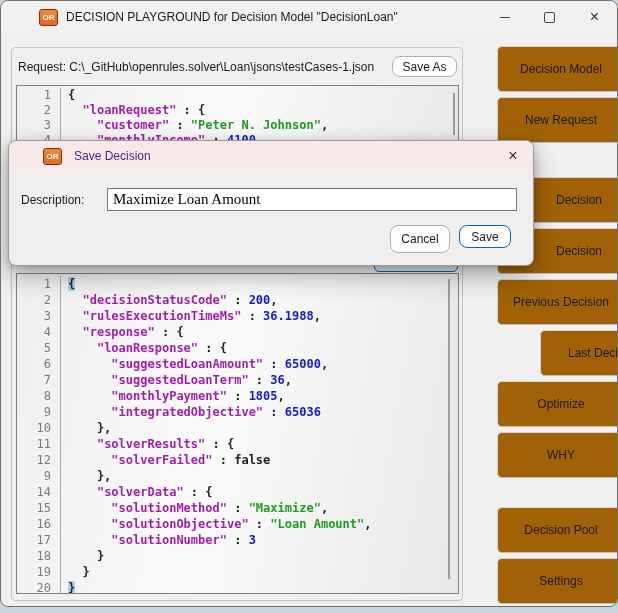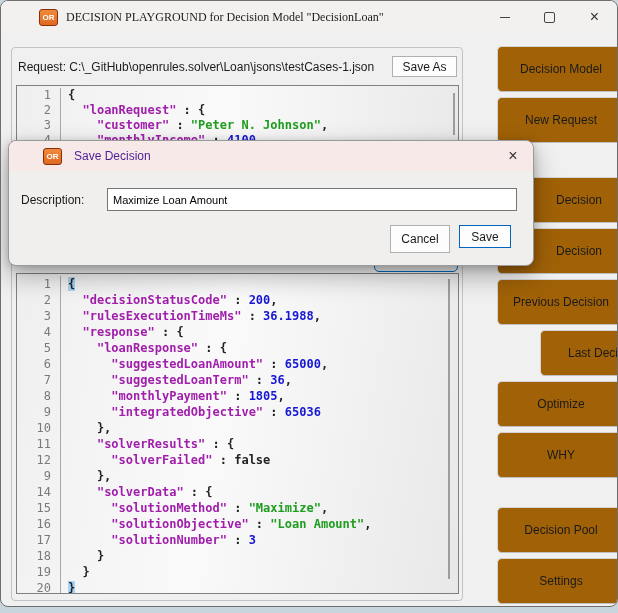--- a/index.html
+++ b/index.html
@@ -1,32 +1,32 @@
 <!DOCTYPE html>
 <html style="--accent: #0067c0; --pink: #f8e9e9; --key: #a11eac; --str: #1e9e1e; --num: #1616d6; --plain: #222222; --hl-bg: #a8d3f2; --linenum: #7a7a7a;"><head>
 <meta charset="utf-8">
 <style>
   html,body{margin:0;padding:0;}
   body{width:618px;height:613px;background:#c9d5dd;font-family:"Liberation Sans",sans-serif;position:relative;overflow:hidden;}
   .window{position:absolute;left:0;top:0;width:616px;height:605px;background:#f0f0f0;border:1px solid #6e6e6e;border-radius:8px;overflow:hidden;}
   
   .titlebar{position:absolute;left:0;top:0;right:0;height:32px;background:#f3f1ef;display:flex;align-items:center;padding-left:12px;box-sizing:border-box;}
   .or-icon{width:17px;height:15px;background:linear-gradient(#f08a3c,#e06820);border:1px solid #8a2d0a;border-radius:3px;color:#fff;font-size:8px;font-weight:bold;display:flex;align-items:center;justify-content:center;flex:none;margin-left:26px;}
-  .title-text{margin-left:8px;font-size:12px;color:#1b1b1b;white-space:nowrap;font-family:Liberation Serif, serif;}
+  .title-text{margin-left:8px;font-size:12px;color:#1b1b1b;white-space:nowrap;}
   .win-controls{margin-left:auto;display:flex;height:100%;}
   .win-btn{width:45px;height:100%;display:flex;align-items:center;justify-content:center;cursor:default;}
   .glyph-min{width:10px;height:0;border-top:1.4px solid #444;}
   .glyph-max{width:9px;height:9px;border:1.2px solid #444;border-radius:2px;}
   .glyph-close{font-size:16px;color:#333;line-height:1;}
   
   .panel{position:absolute;border:1px solid #c3c3c3;border-radius:4px;background:#f0f0f0;box-sizing:border-box;}
   #panel-request{left:10px;top:46px;width:452px;height:208px;}
   #panel-response{left:10px;top:258px;width:452px;height:342px;}
   .req-label{position:absolute;left:17px;top:59px;font-size:12px;color:#1b1b1b;white-space:nowrap;}
-  .btn{display:flex;align-items:center;justify-content:center;background:#fdfdfd;border:1px solid #b0b0b0;border-radius:0;font-size:12px;color:#1a1a1a;box-sizing:border-box;cursor:default;}
+  .btn{display:flex;align-items:center;justify-content:center;background:#fdfdfd;border:1px solid #b0b0b0;border-radius:8px;font-size:12px;color:#1a1a1a;box-sizing:border-box;cursor:default;}
   #save-as-btn{position:absolute;left:391px;top:55px;width:65px;height:21px;}
   
   .editor{position:absolute;border:1px solid #808080;box-sizing:border-box;overflow:hidden;background:linear-gradient(100deg,#efefef,#fafafa 45%,#e8e8e8);font-family:"DejaVu Sans Mono","Liberation Mono",monospace;font-weight:bold;font-size:12px;padding-top:2px;}
   #req-editor{left:15px;top:84px;width:443px;height:166px;}
   #resp-editor{left:15px;top:272px;width:443px;height:321px;}
   .cl{display:flex;}
   #req-editor .cl{height:15px;line-height:15px;}
   #resp-editor .cl{height:16px;line-height:16px;}
   .ln{width:34px;flex:none;text-align:right;padding-right:9px;color:var(--linenum);font-weight:normal;}
   .code{border-left:1px solid #a8a8a8;padding-left:7px;white-space:pre;flex:1;}
@@ -42,21 +42,21 @@
   #occluded-btn{position:absolute;left:373px;top:246px;width:84px;height:25px;border:1px solid var(--accent);border-radius:5px;background:#e9e9e9;z-index:5;box-sizing:border-box;}
   
   .side-btn{position:absolute;left:496px;width:128px;height:46px;background:#a16207;border:1px solid #d5d5d5;border-bottom-color:#bfbfbf;border-radius:5px;font-size:12px;color:#1a1a1a;display:flex;align-items:center;justify-content:center;box-sizing:border-box;z-index:1;cursor:default;}
   .side-btn.occluded{justify-content:flex-start;padding-left:58px;}
   
   .dialog{position:absolute;left:7px;top:139px;width:526px;height:126px;background:#f0efee;border:1px solid #9a9a9a;border-radius:8px;z-index:20;box-shadow:0 10px 26px rgba(0,0,0,.30),0 2px 8px rgba(0,0,0,.18);box-sizing:border-box;}
   .dlg-titlebar{height:30px;background:var(--pink);border-radius:8px 8px 0 0;display:flex;align-items:center;padding-left:8px;}
   .dlg-title{margin-left:12px;font-size:12px;color:#4c1d95;}
   .dlg-close{margin-left:auto;width:40px;height:100%;display:flex;align-items:center;justify-content:center;font-size:16px;color:#333;cursor:default;}
   .dlg-desc-label{position:absolute;left:12px;top:52px;font-size:12px;color:#1b1b1b;}
-  #desc-input{position:absolute;left:98px;top:47px;width:410px;height:23px;border:1px solid #767676;background:#fff;font-family:Liberation Sans, sans-serif;font-size:11px;padding:0 5px;box-sizing:border-box;}
+  #desc-input{position:absolute;left:98px;top:47px;width:410px;height:23px;border:1px solid #767676;background:#fff;font-family:Liberation Serif, serif;font-size:15px;padding:0 5px;box-sizing:border-box;}
   #dlg-cancel{position:absolute;left:381px;top:84px;width:60px;height:28px;}
   #dlg-save{position:absolute;left:450px;top:84px;width:52px;height:23px;border:1.5px solid var(--accent);}
 </style>
 </head>
 <body>
 
 <div class="window">
 
   <div class="titlebar">
     <div class="or-icon">OR</div>

